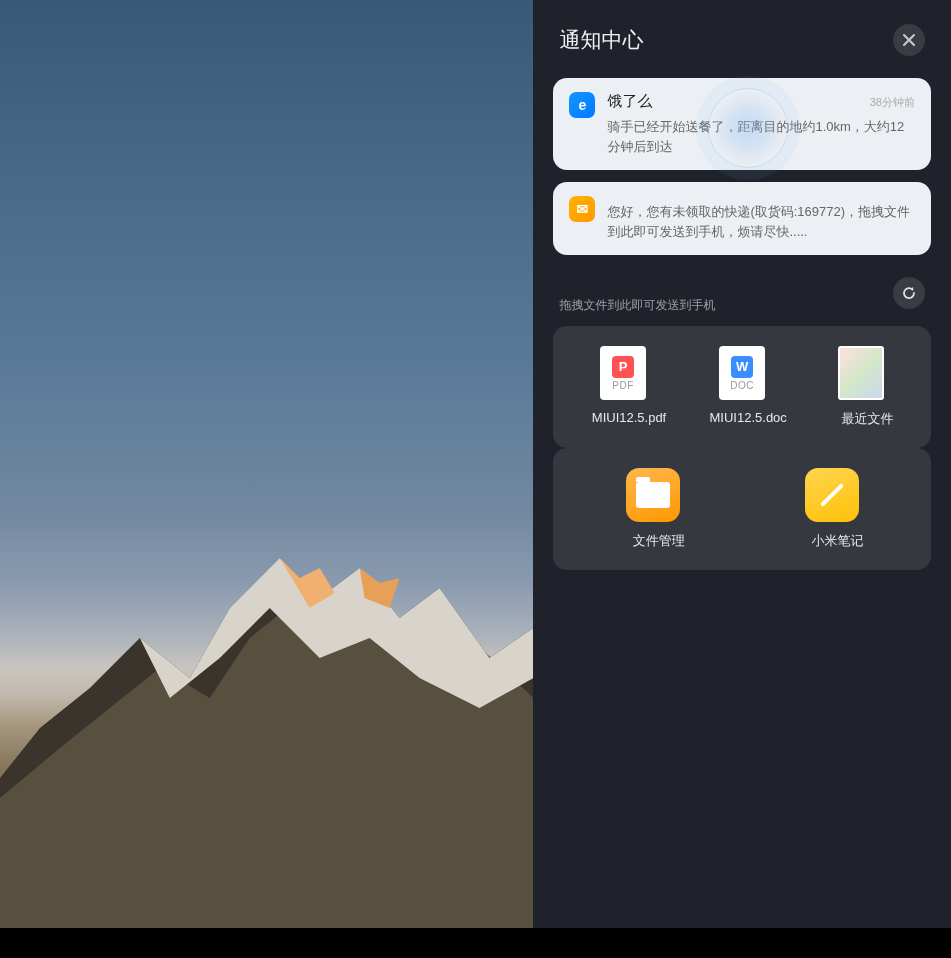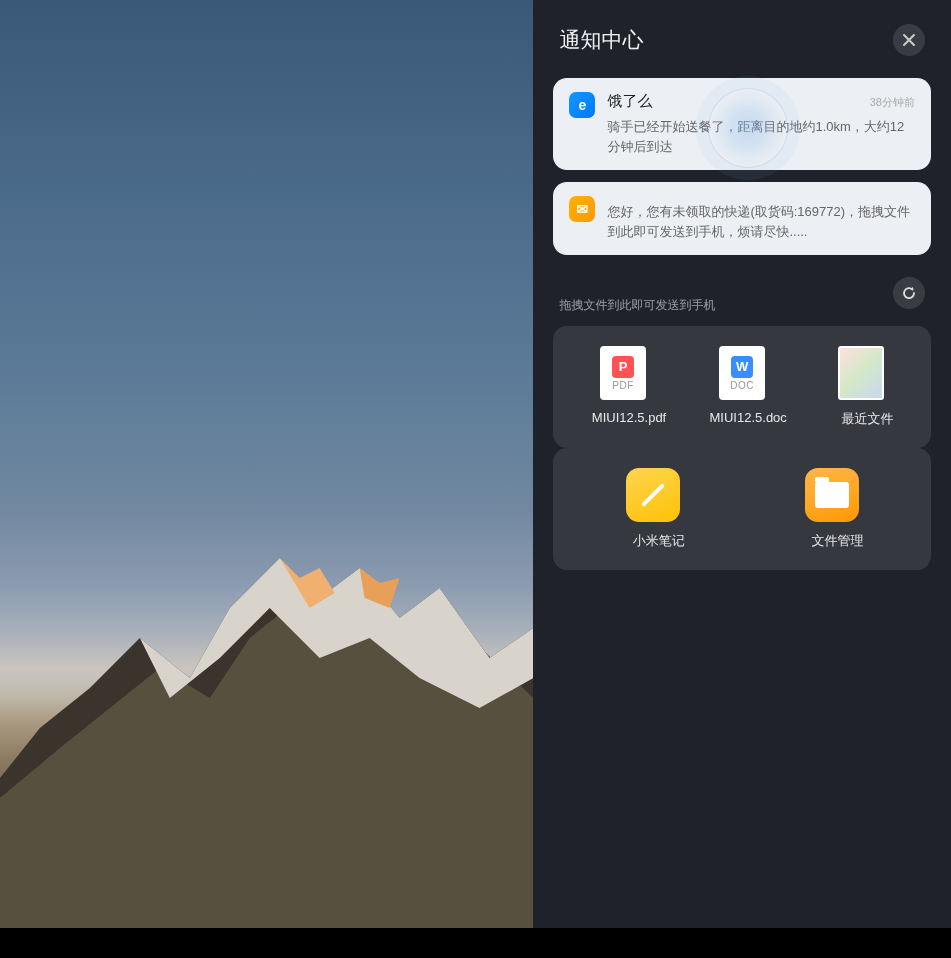--- a/index.html
+++ b/index.html
@@ -284,28 +284,28 @@
     </div>
     <div class="file-item">
       <div class="file-thumb photo"></div>
       <div class="file-label">最近文件</div>
     </div>
   </div>
 
 
   <div class="card-panel">
     <div class="app-item">
+      <div class="app-icon filemgr">
+        <div class="folder-inner"></div>
+      </div>
+      <div class="app-label">文件管理</div>
+    </div>
+    <div class="app-item">
       <div class="app-icon notes">
         <div class="pencil"></div>
       </div>
       <div class="app-label">小米笔记</div>
     </div>
-    <div class="app-item">
-      <div class="app-icon filemgr">
-        <div class="folder-inner"></div>
-      </div>
-      <div class="app-label">文件管理</div>
-    </div>
   </div>
 
 </div>
 
 <div class="bottom-bar"></div>
 
 </body></html>

